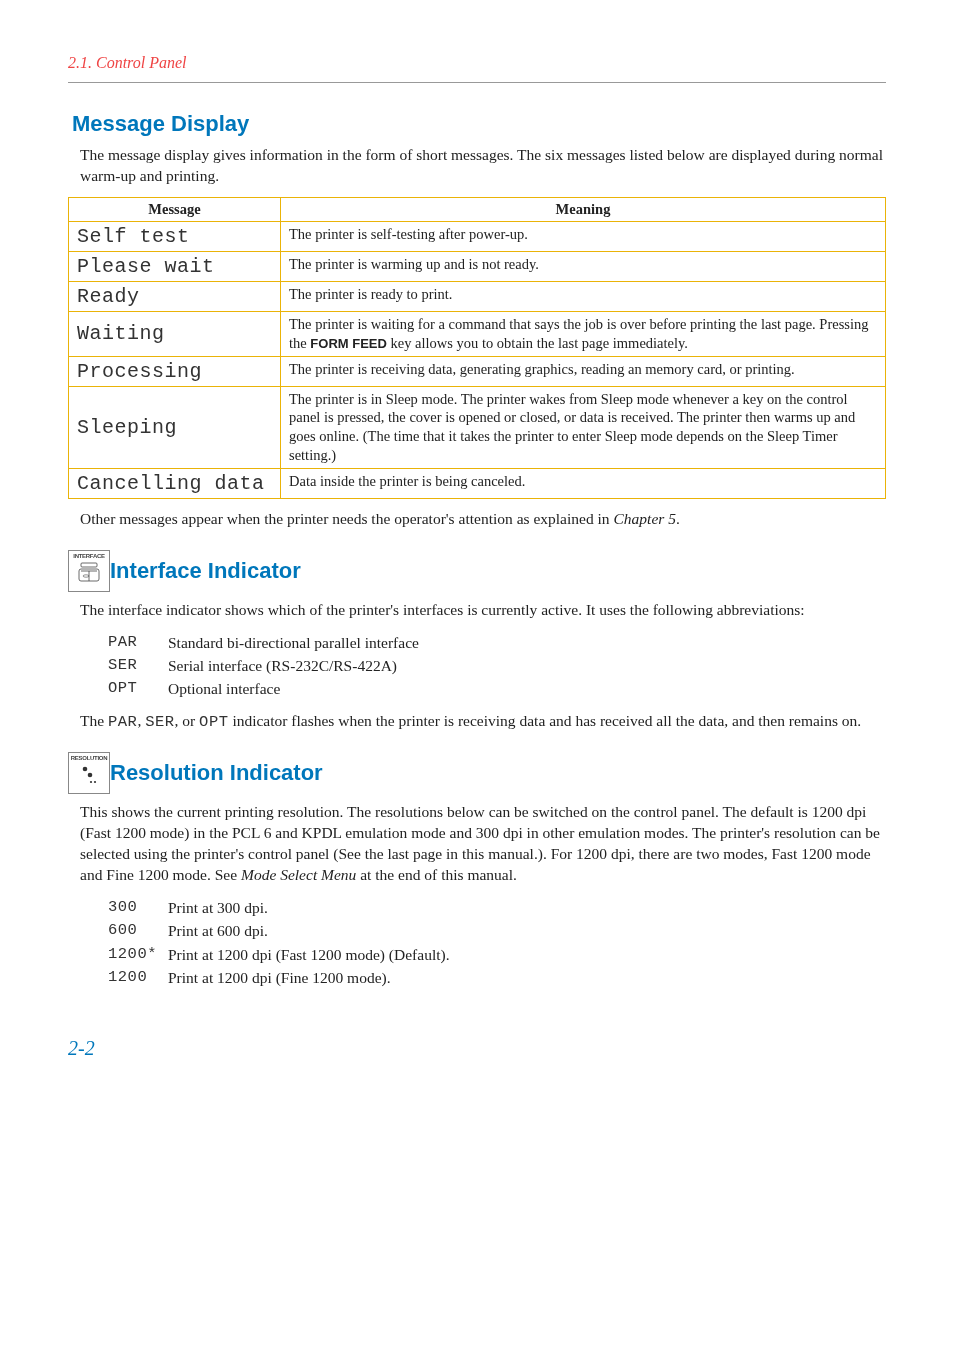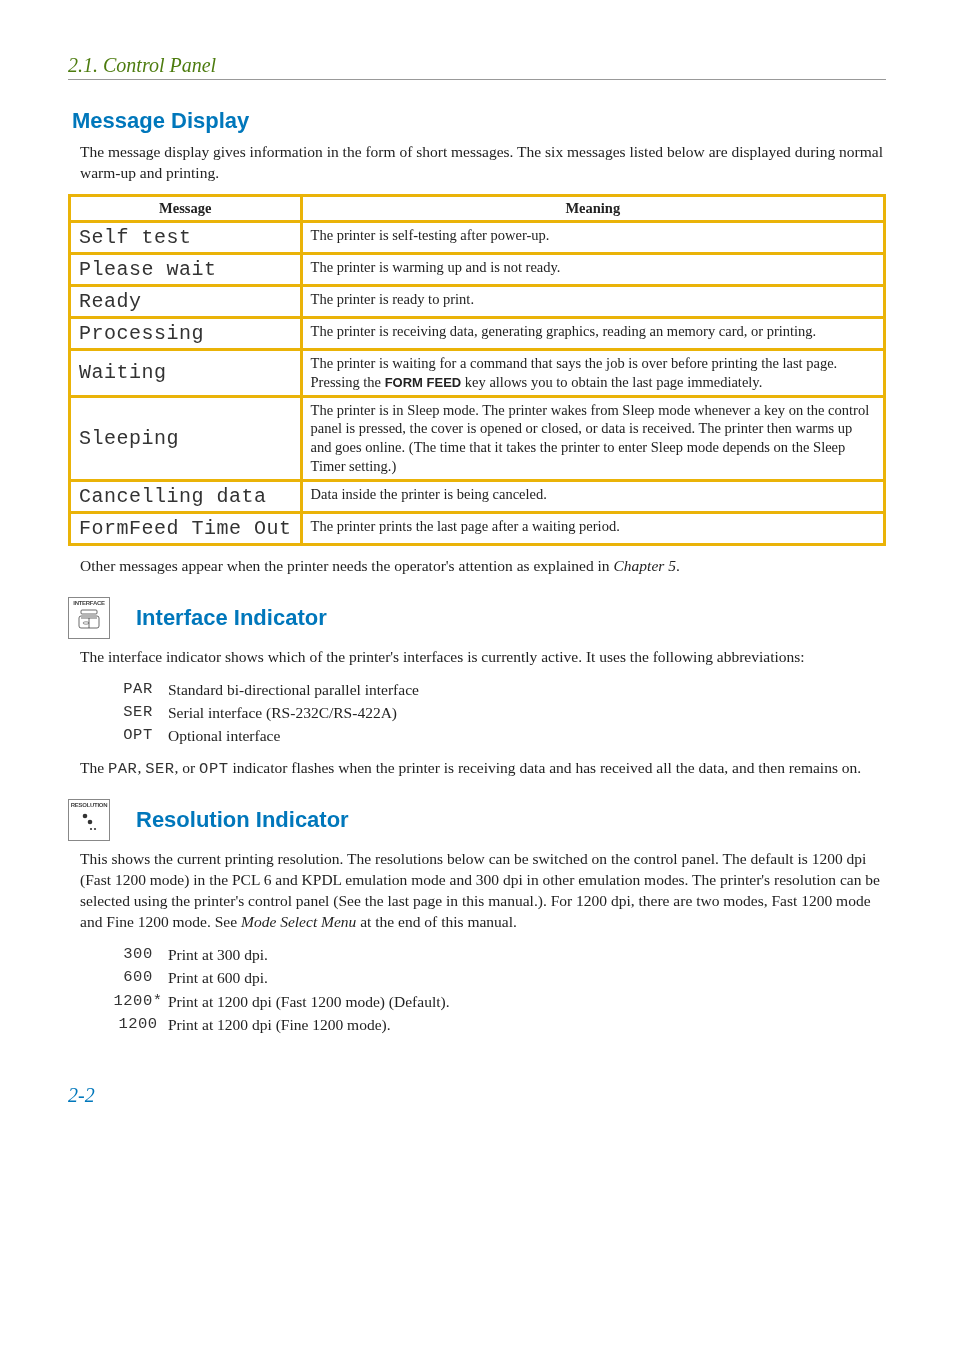--- a/index.html
+++ b/index.html
@@ -6,42 +6,42 @@
   body {
     margin: 0;
     padding: 54px 68px 40px 68px;
     font-family: "Times New Roman", Georgia, serif;
     font-size: 15.5px;
     color: #222;
     background: #fff;
     width: 954px;
   }
   .breadcrumb {
-    color: #4d7c0f;
+    color: #ef4444;
     font-style: italic;
     font-family: Georgia, "Times New Roman", serif;
-    font-size: 20px;
-    margin-bottom: 2px;
+    font-size: 16px;
+    margin-bottom: 10px;
   }
   .hr {
     border: none;
     border-top: 1px solid #999;
     margin: 0 0 28px 0;
   }
   h2.sec {
     color: #0077bb;
     font-family: Verdana, Arial, sans-serif;
     font-weight: 700;
     font-size: 22px;
     margin: 18px 0 8px 4px;
   }
   h2.sec.iconed {
     display: flex;
     align-items: center;
-    gap: 26px;
+    gap: 0;
     margin: 20px 0 8px 0;
   }
   .icon-box {
     width: 42px;
     height: 42px;
     border: 1px solid #888;
     display: inline-flex;
     flex-direction: column;
     align-items: center;
     justify-content: flex-start;
@@ -62,21 +62,21 @@
     margin: 0 0 10px 12px;
     line-height: 1.35;
     font-family: "Century Schoolbook", Georgia, "Times New Roman", serif;
   }
   table.msg {
     width: 100%;
     border-collapse: collapse;
     margin: 2px 0 10px 0;
   }
   table.msg th, table.msg td {
-    border: 3px solid #eab308;
+    border: 1px solid #eab308;
     padding: 3px 8px;
     vertical-align: top;
     font-size: 14.5px;
   }
   table.msg th {
     text-align: center;
     font-weight: 700;
     font-family: "Century Schoolbook", Georgia, serif;
   }
   table.msg td:first-child {
@@ -94,21 +94,20 @@
   }
   .key {
     font-family: Arial, sans-serif;
     font-weight: 700;
     font-size: 13px;
   }
   .mono {
     font-family: "letter gothic", "Courier New", monospace;
     letter-spacing: 0.5px;
     color: #333;
-    text-align: center;
   }
   .italic { font-style: italic; }
   .abbr-block {
     margin: 6px 0 10px 40px;
   }
   .abbr-row { line-height: 1.5; }
   .abbr-code {
     display: inline-block;
     width: 60px;
     vertical-align: top;
@@ -144,38 +143,34 @@
       </tr>
       <tr>
         <td>Please wait</td>
         <td>The printer is warming up and is not ready.</td>
       </tr>
       <tr>
         <td>Ready</td>
         <td>The printer is ready to print.</td>
       </tr>
       <tr>
+        <td>Waiting</td>
+        <td><span>The printer is waiting for a command that says the job is over before printing the last page. Pressing the </span><span class="key">FORM FEED</span><span> key allows you to obtain the last page immediately.</span></td>
+      </tr>
+      <tr>
         <td>Processing</td>
         <td>The printer is receiving data, generating graphics, reading an memory card, or printing.</td>
       </tr>
       <tr>
-        <td>Waiting</td>
-        <td><span>The printer is waiting for a command that says the job is over before printing the last page. Pressing the </span><span class="key">FORM FEED</span><span> key allows you to obtain the last page immediately.</span></td>
-      </tr>
-      <tr>
         <td>Sleeping</td>
         <td>The printer is in Sleep mode. The printer wakes from Sleep mode whenever a key on the control panel is pressed, the cover is opened or closed, or data is received. The printer then warms up and goes online. (The time that it takes the printer to enter Sleep mode depends on the Sleep Timer setting.)</td>
       </tr>
       <tr>
         <td>Cancelling data</td>
         <td>Data inside the printer is being canceled.</td>
-      </tr>
-      <tr>
-        <td>FormFeed Time Out</td>
-        <td>The printer prints the last page after a waiting period.</td>
       </tr>
     </tbody>
 </table>
 
 <p class="body">
   <span>Other messages appear when the printer needs the operator's attention as explained in </span><span class="italic">Chapter 5</span><span>.</span>
 </p>
 
 <h2 class="sec iconed">
   <span class="icon-box">

